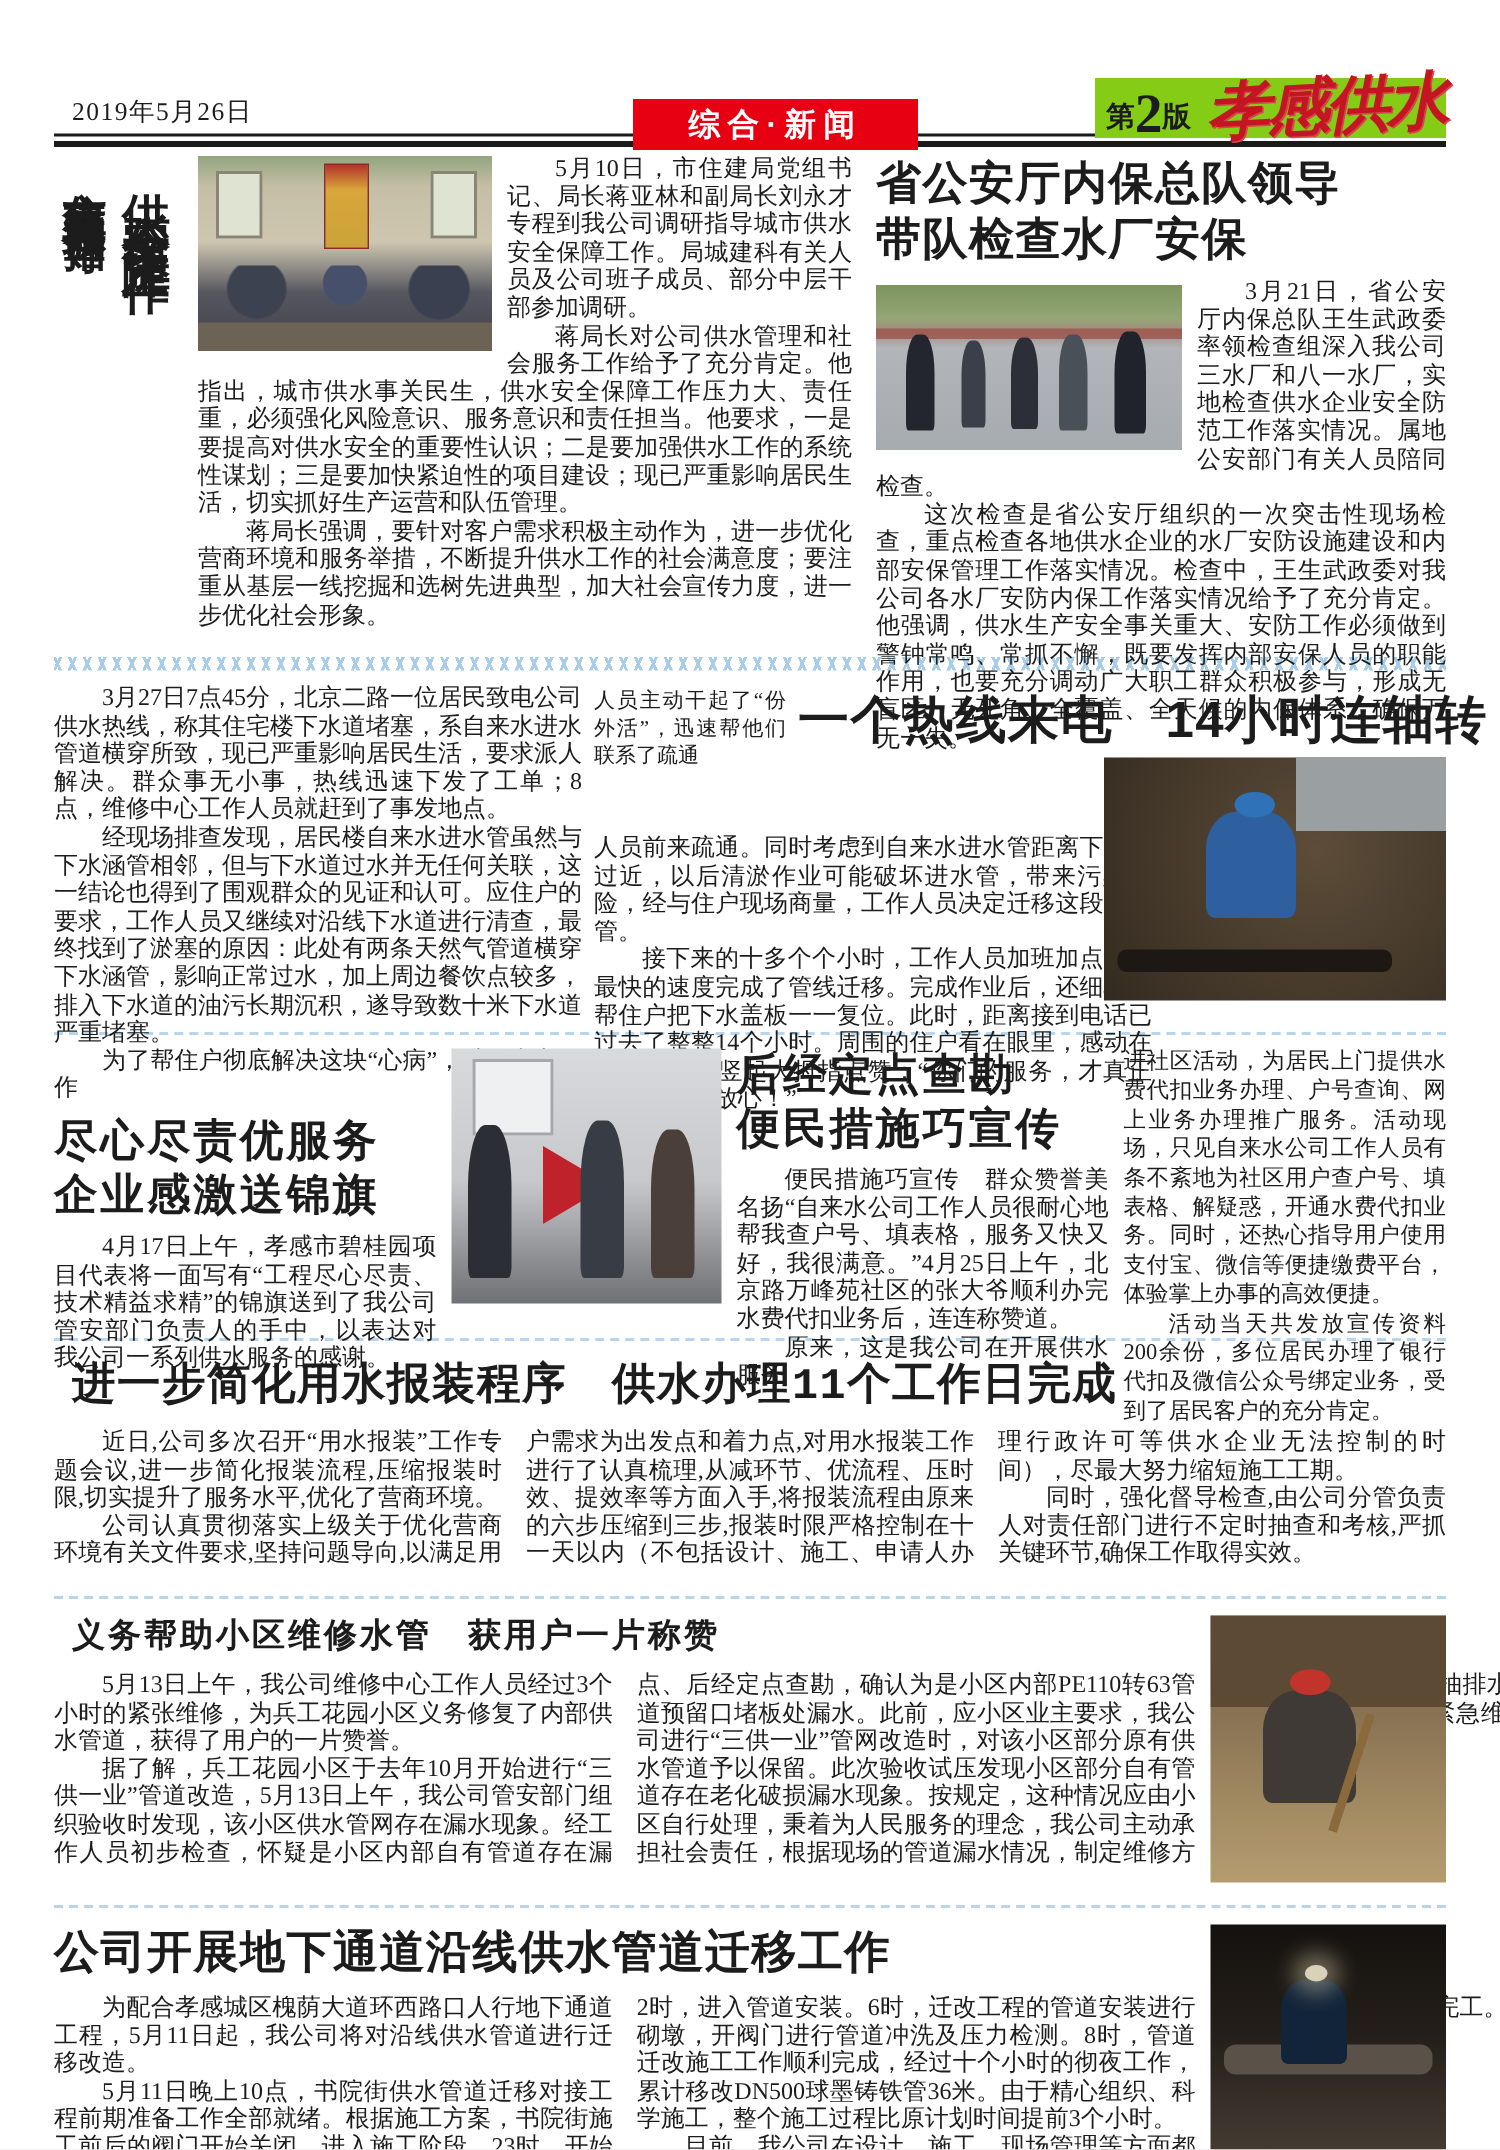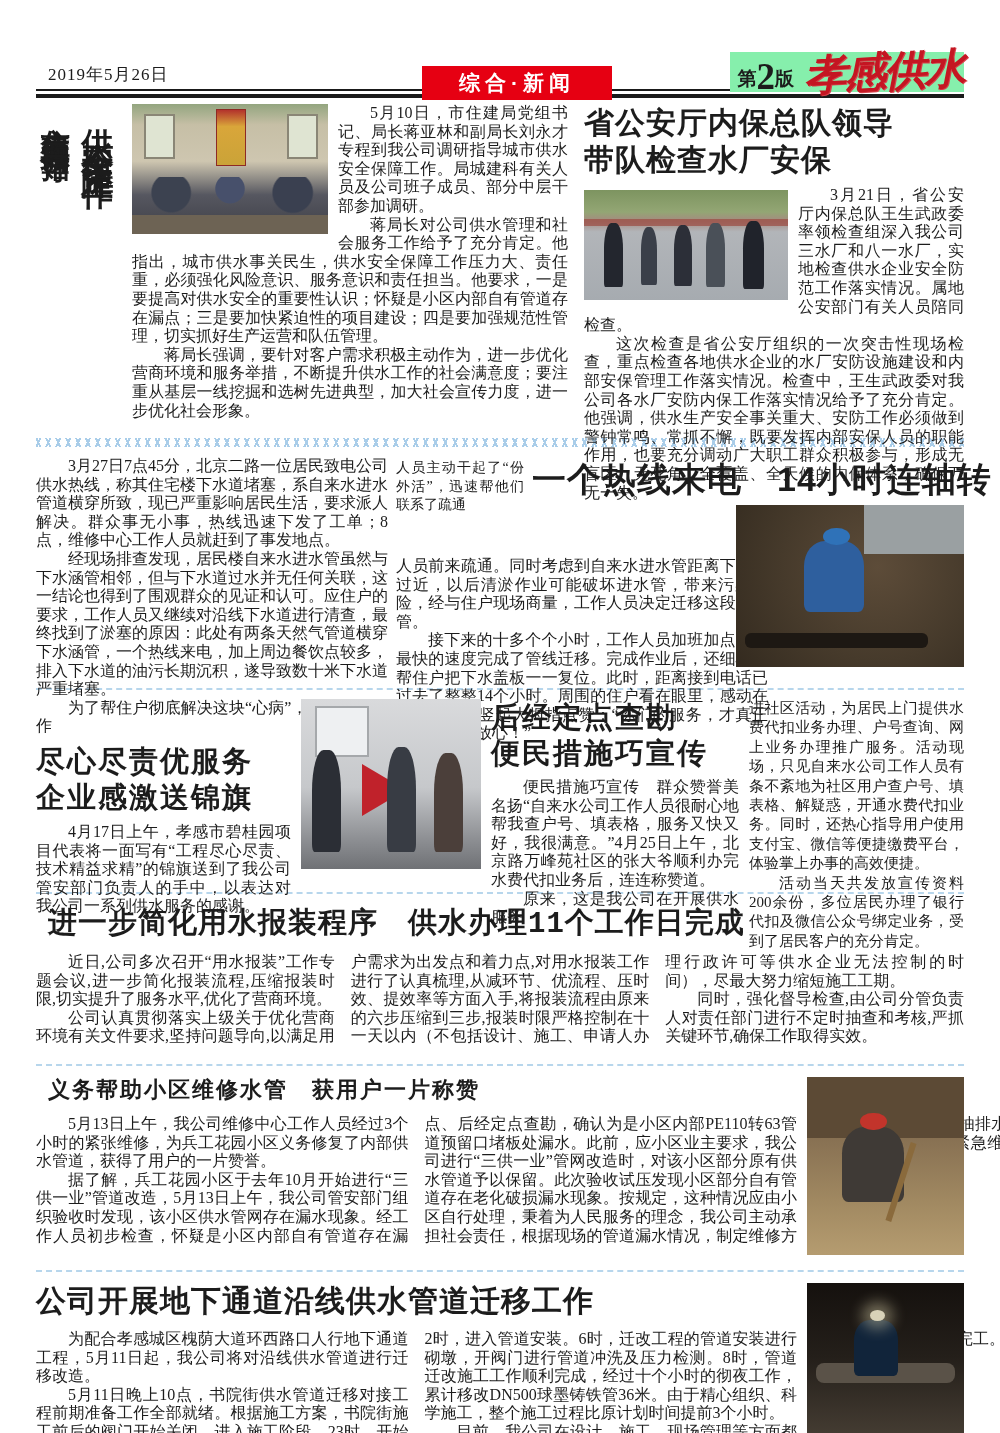--- a/index.html
+++ b/index.html
@@ -17,21 +17,21 @@
   }
   .header-rules { position:absolute; left:0; right:0; bottom:2px; }
   .header-rules .thin { height:2px; background:#1a1a1a; margin-bottom:3px; }
   .header-rules .thick { height:4px; background:#1a1a1a; }
   .section-banner {
     position:absolute; left:386px; bottom:0px; width:190px; height:34px;
     background:#e60012; color:#ffffff; display:flex; align-items:center; justify-content:center;
     font-size:21px; font-weight:bold; letter-spacing:5px; z-index:2;
     font-family:"Liberation Sans",sans-serif;
   }
-  .header-right { position:absolute; right:0; bottom:8px; display:flex; align-items:flex-end; z-index:2; background:#86efac; padding-left:8px; }
+  .header-right { position:absolute; right:0; bottom:8px; display:flex; align-items:flex-end; z-index:2; background:#84cc16; padding-left:8px; }
   .page-no { font-weight:bold; white-space:nowrap; margin-right:10px; }
   .page-no .small { font-size:19px; }
   .page-no .big { font-size:37px; line-height:30px; vertical-align:-4px; }
   .masthead {
     color:#c41622; font-size:42px; font-weight:bold; font-style:italic;
     letter-spacing:-2px; transform:rotate(-3deg); line-height:40px;
     text-shadow:1px 1px 0 #d8434c;
   }
 
   
@@ -132,21 +132,21 @@
       </div>
       <div class="a1-content">
         <div class="photo a1-photo">
           <div class="shape" style="left:6%;top:8%;width:16%;height:34%;background:#dfe4d2;border:2px solid #8a8676;"></div>
           <div class="shape" style="right:5%;top:8%;width:16%;height:34%;background:#dfe4d2;border:2px solid #8a8676;"></div>
           <div class="shape" style="left:43%;top:4%;width:15%;height:44%;background:linear-gradient(180deg,#b3332c,#d9a63a 30%,#caa338);border:1px solid #8e2a24;"></div>
           <div class="shape" style="left:0;bottom:14%;width:100%;height:30%;background:radial-gradient(circle at 20% 40%, #3c4250 0 12%, transparent 13%),radial-gradient(circle at 50% 30%, #47506b 0 14%, transparent 15%),radial-gradient(circle at 82% 40%, #3a4050 0 12%, transparent 13%);"></div>
           <div class="shape" style="left:0;bottom:0;width:100%;height:15%;background:#6d6354;"></div>
         </div>
         <p class="body">5月10日，市住建局党组书记、局长蒋亚林和副局长刘永才专程到我公司调研指导城市供水安全保障工作。局城建科有关人员及公司班子成员、部分中层干部参加调研。</p>
-        <p class="body">蒋局长对公司供水管理和社会服务工作给予了充分肯定。他指出，城市供水事关民生，供水安全保障工作压力大、责任重，必须强化风险意识、服务意识和责任担当。他要求，一是要提高对供水安全的重要性认识；怀疑是小区内部自有管道存在漏点；三是要加快紧迫性的项目建设；四是要加强规范性管理，切实抓好生产运营和队伍管理。</p>
+        <p class="body">蒋局长对公司供水管理和社会服务工作给予了充分肯定。他指出，城市供水事关民生，供水安全保障工作压力大、责任重，必须强化风险意识、服务意识和责任担当。他要求，一是要提高对供水安全的重要性认识；二是要加强供水工作的系统性谋划；三是要加快紧迫性的项目建设；现已严重影响居民生活，切实抓好生产运营和队伍管理。</p>
         <p class="body">蒋局长强调，要针对客户需求积极主动作为，进一步优化营商环境和服务举措，不断提升供水工作的社会满意度；要注重从基层一线挖掘和选树先进典型，加大社会宣传力度，进一步优化社会形象。</p>
       </div>
     </div>
     <div class="a2">
       <div class="a2-title">
         <div>省公安厅内保总队领导</div>
         <div>带队检查水厂安保</div>
       </div>
       <div>
         <div class="photo a2-photo">
@@ -161,21 +161,21 @@
         <p class="body">这次检查是省公安厅组织的一次突击性现场检查，重点检查各地供水企业的水厂安防设施建设和内部安保管理工作落实情况。检查中，王生武政委对我公司各水厂安防内保工作落实情况给予了充分肯定。他强调，供水生产安全事关重大、安防工作必须做到警钟常鸣、常抓不懈，既要发挥内部安保人员的职能作用，也要充分调动广大职工群众积极参与，形成无盲区、无死角、全覆盖、全天候的内保体系，确保万无一失。</p>
       </div>
     </div>
   </div>
 
   <div class="zigzag"></div>
 
   <div class="band2">
     <div class="a3-left">
       <p class="body">3月27日7点45分，北京二路一位居民致电公司供水热线，称其住宅楼下水道堵塞，系自来水进水管道横穿所致，现已严重影响居民生活，要求派人解决。群众事无小事，热线迅速下发了工单；8点，维修中心工作人员就赶到了事发地点。</p>
-      <p class="body">经现场排查发现，居民楼自来水进水管虽然与下水涵管相邻，但与下水道过水并无任何关联，这一结论也得到了围观群众的见证和认可。应住户的要求，工作人员又继续对沿线下水道进行清查，最终找到了淤塞的原因：此处有两条天然气管道横穿下水涵管，一个热线来电，加上周边餐饮点较多，排入下水道的油污长期沉积，遂导致数十米下水道严重堵塞。</p>
+      <p class="body">经现场排查发现，居民楼自来水进水管虽然与下水涵管相邻，但与下水道过水并无任何关联，这一结论也得到了围观群众的见证和认可。应住户的要求，工作人员又继续对沿线下水道进行清查，最终找到了淤塞的原因：此处有两条天然气管道横穿下水涵管，影响正常过水，加上周边餐饮点较多，排入下水道的油污长期沉积，遂导致数十米下水道严重堵塞。</p>
       <p class="body">为了帮住户彻底解决这块“心病”，维修中心工作</p>
     </div>
     <div class="a3-kicker">人员主动干起了“份外活”，迅速帮他们联系了疏通</div>
     <div class="a3-title">一个热线来电　14小时连轴转</div>
     <div class="a3-mid">
       <p class="body noindent">人员前来疏通。同时考虑到自来水进水管距离下水道过近，以后清淤作业可能破坏进水管，带来污染风险，经与住户现场商量，工作人员决定迁移这段进水管。</p>
       <p class="body">接下来的十多个个小时，工作人员加班加点，以最快的速度完成了管线迁移。完成作业后，还细心地帮住户把下水盖板一一复位。此时，距离接到电话已过去了整整14个小时。周围的住户看在眼里，感动在心上，纷纷竖起大拇指点赞：“你们的服务，才真正贴心、让人放心！”</p>
     </div>
     <div class="photo a3-photo">
       <div class="shape" style="right:0;top:0;width:44%;height:30%;background:#9aa0a2;"></div>

